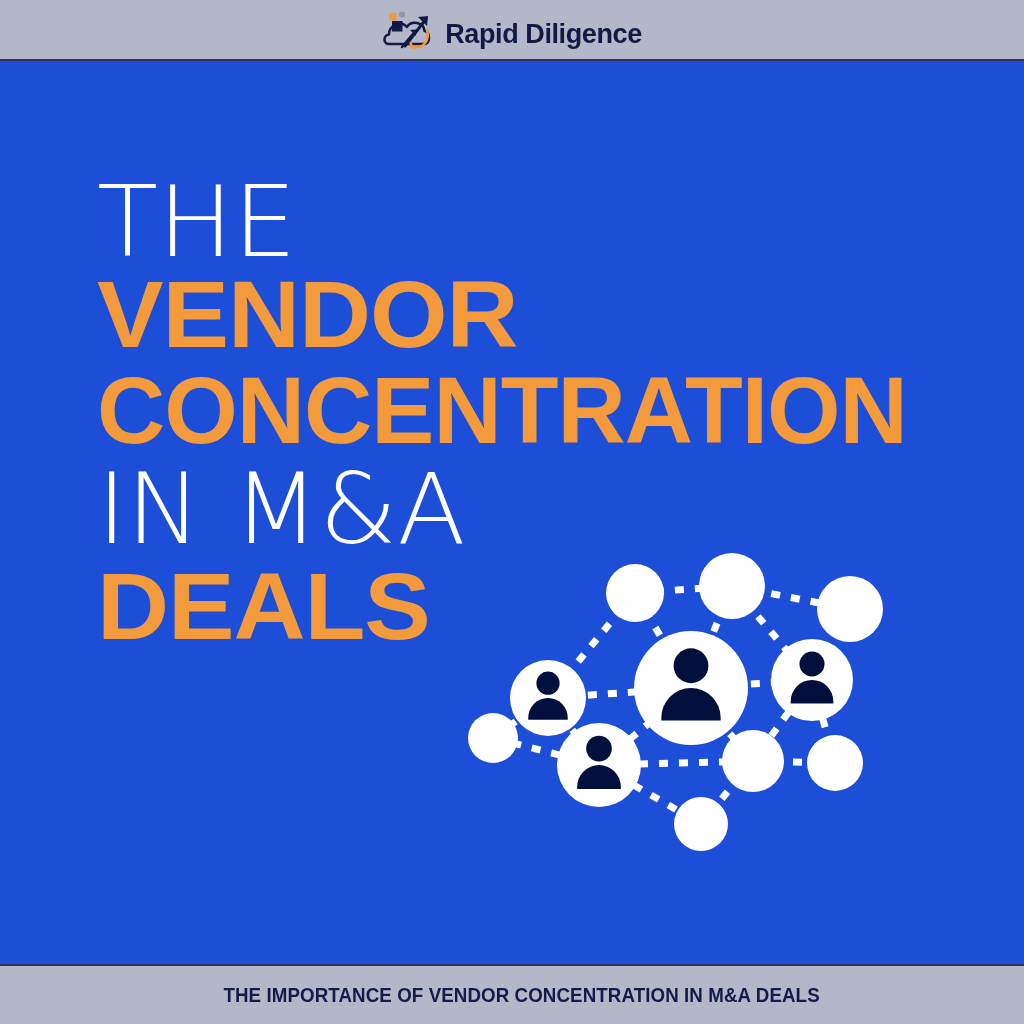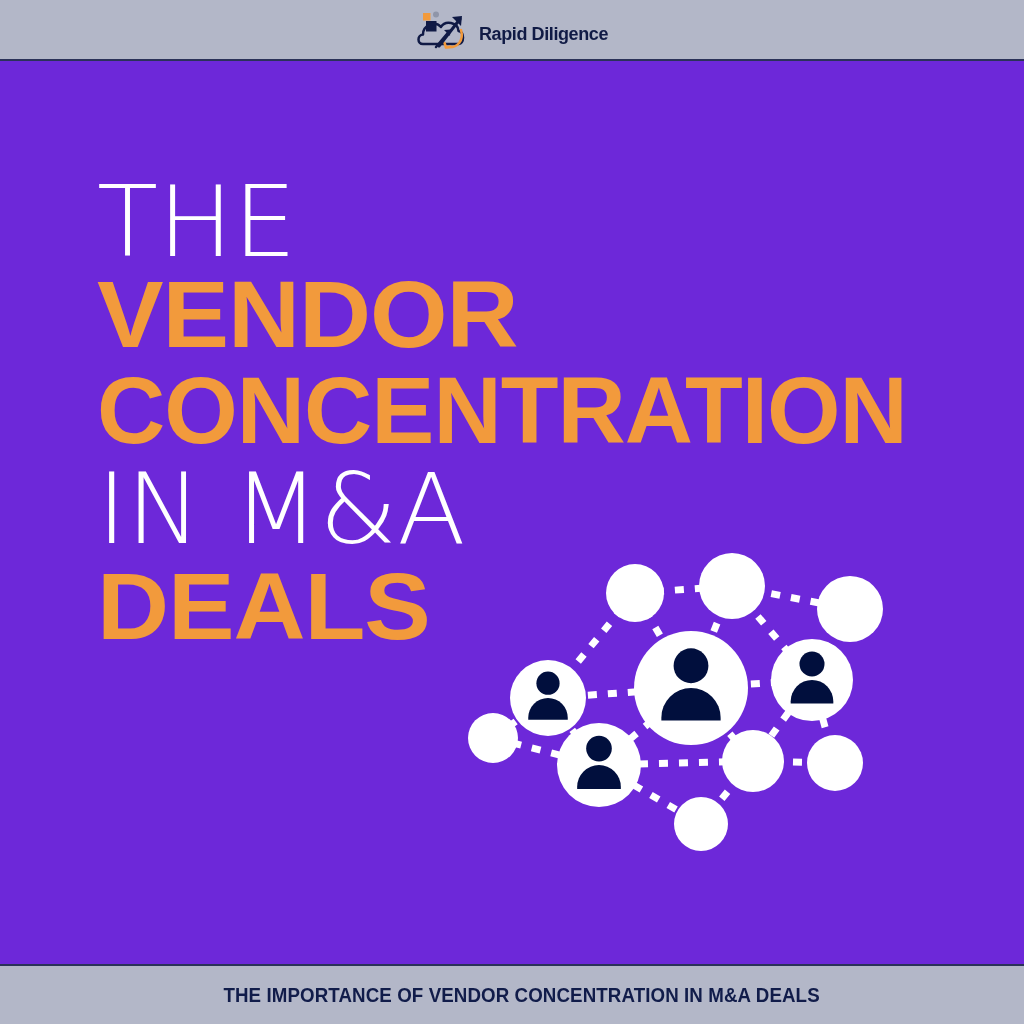--- a/index.html
+++ b/index.html
@@ -30,34 +30,34 @@
   }
   .brand {
     display:flex;
     align-items:center;
     gap:11px;
     transform:translateY(-1px);
   }
   .brand-mark { width:52px; height:44px; display:block; }
   .brand-name {
     font-family:"Liberation Sans", sans-serif;
-    font-size:18px;
+    font-size:27px;
     font-weight:bold;
     letter-spacing:-0.4px;
     color:#101a45;
     white-space:nowrap;
     margin-top:11px;
   }
 
   
   .stage {
     position:absolute;
     left:0; top:61px;
     width:1024px; height:903px;
-    background:#6d28d9;
+    background:#1d4ed8;
     overflow:hidden;
   }
 
   
   .title-block {
     position:absolute;
     left:97px;
     top:115px;
     width:850px;
     z-index:3;

